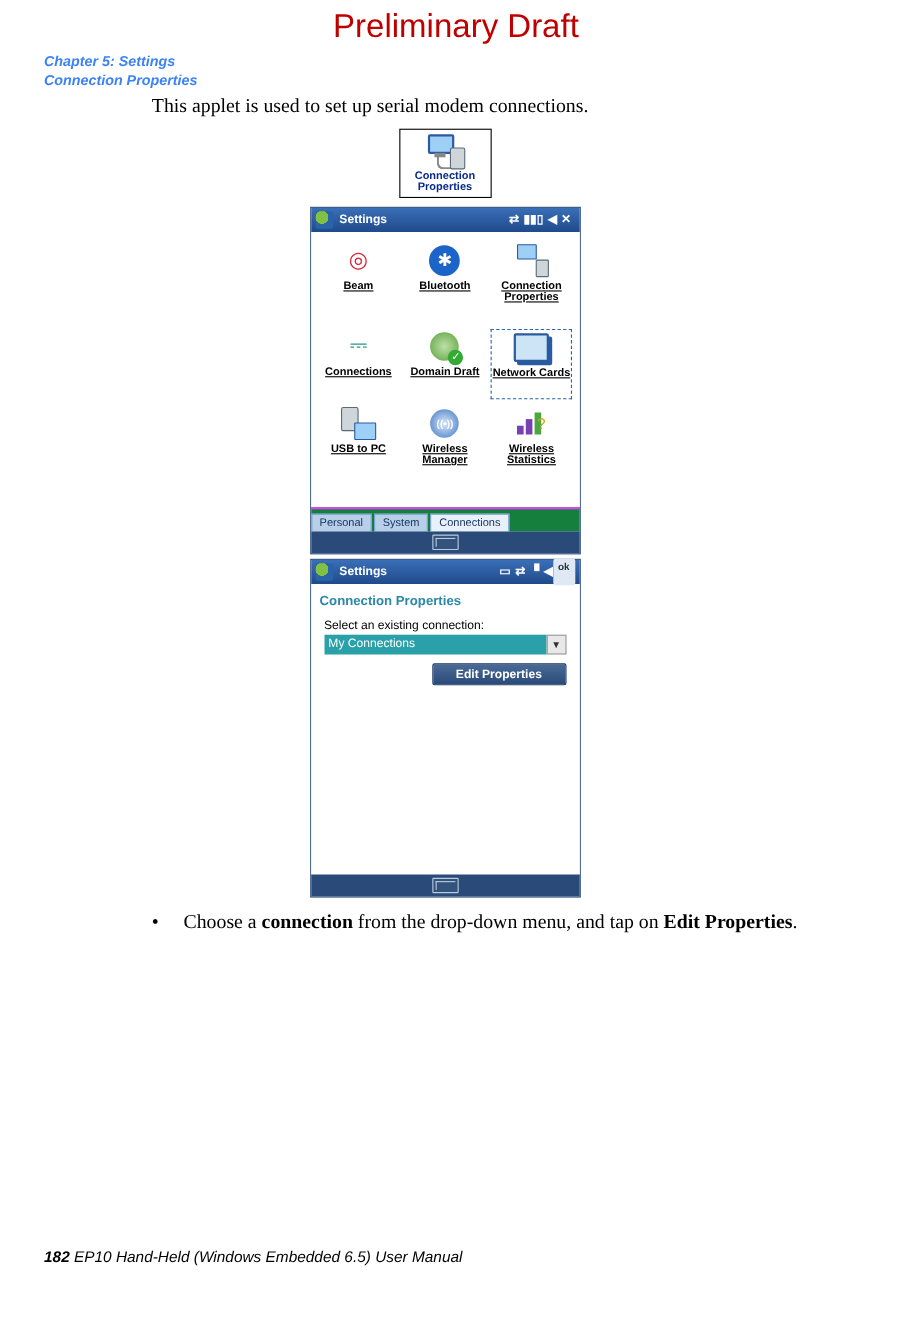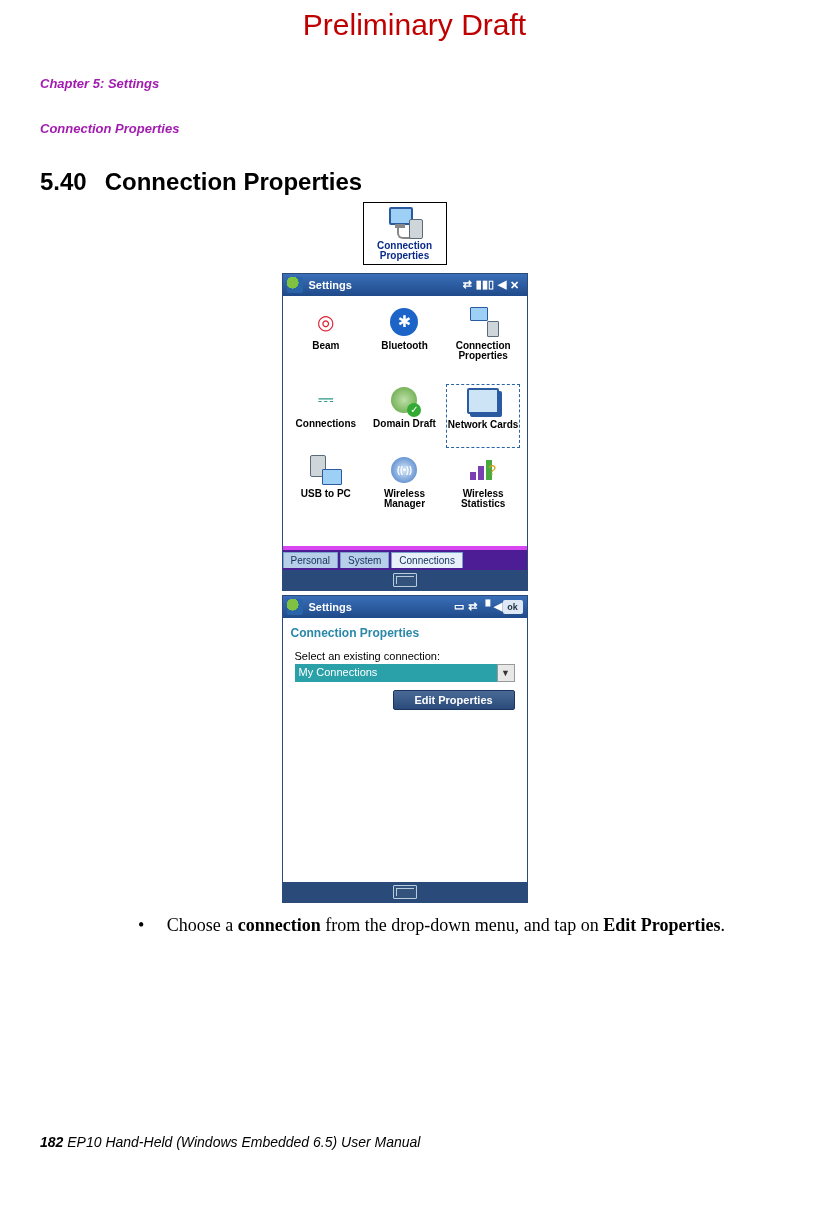--- a/index.html
+++ b/index.html
@@ -24,23 +24,22 @@
     color: #c00000;
   }
   .page {
     padding: 48px 60px 0 40px;
   }
   .hdr-chapter, .hdr-section {
     font-family: "Trebuchet MS", Arial, sans-serif;
     font-style: italic;
     font-weight: bold;
     font-size: 13px;
-    color: #a21caf;
+    color: #3b82f6;
     line-height: 1.3;
-    margin-top: 28px;
   }
   h1.section-title {
     font-family: "Trebuchet MS", Arial, sans-serif;
     font-weight: bold;
     font-size: 24px;
     margin: 30px 0 6px 0;
   }
   .section-no { margin-right: 18px; }
   .intro {
     margin: 4px 0 10px 98px;
@@ -126,39 +125,39 @@
     background: radial-gradient(circle at 35% 35%, #7fc141 0 40%, #2a64a8 41% 100%);
     border-radius:2px;
   }
   .wm-titlebar .spacer { flex:1; }
   .wm-titlebar .ind { font-size:11px; margin-left:4px; }
   .wm-close {
     width:16px;height:16px;line-height:16px;text-align:center;
     font-weight:bold; color:#fff;
   }
   .wm-ok {
-    width:20px;height:14px;line-height:14px;text-align:center;
+    width:20px;height:24px;line-height:14px;text-align:center;
     font-size:9px;font-weight:bold;background:#dfe9f5;color:#234;
     border-radius:2px;
   }
   .wm-grid {
     display:grid;
     grid-template-columns: repeat(3, 1fr);
     gap: 6px 4px;
     padding: 10px 6px 20px 6px;
     background:#fff;
     min-height: 220px;
   }
   .wm-cell { text-align:center; }
   .wm-cell .ico {
     width:36px;height:32px;margin:0 auto 3px auto;display:flex;
     align-items:center;justify-content:center;font-size:20px;
   }
   .wm-cell.sel { border:1px dashed #2a64a8; }
-  .wm-cell .lbl { font-weight:bold; font-size:10px; line-height:1.05; color:#000; }
+  .wm-cell .lbl { font-weight:bold; font-size:10px; line-height:1.05; color:#000;text-decoration:underline; }
 
   .beam-ico{color:#d23;}
   .bt-ico{width:28px;height:28px;border-radius:50%;background:#1c64c8;color:#fff;display:flex;align-items:center;justify-content:center;font-size:16px;}
   .cp-small{position:relative;width:32px;height:30px;margin:auto;}
   .cp-small .m{width:16px;height:12px;border:1.5px solid #2a5aa0;background:#9ecff4;position:absolute;top:0;left:3px;border-radius:1px;}
   .cp-small .p{width:10px;height:14px;background:#cfd6da;border:1px solid #5a6a78;position:absolute;right:0;bottom:0;border-radius:1px;}
   .plug-ico{color:#398; font-size:22px;}
   .globe-ico{width:26px;height:26px;border-radius:50%;background:radial-gradient(circle,#bde0a8,#5aa03a);position:relative;}
   .globe-ico::after{content:"✓";position:absolute;right:-4px;bottom:-4px;background:#3a3;color:#fff;border-radius:50%;font-size:10px;width:14px;height:14px;line-height:14px;text-align:center;}
   .cards-ico{width:28px;height:22px;border:2px solid #2a5aa0;background:#cde4f7;border-radius:2px;box-shadow:3px 3px 0 #2a5aa0;}
@@ -167,22 +166,22 @@
   .usb-ico .c{width:18px;height:14px;border:1.5px solid #2a5aa0;background:#9ecff4;position:absolute;right:0;bottom:0;border-radius:1px;}
   .wmgr-ico{width:26px;height:26px;border-radius:50%;background:radial-gradient(circle,#d9e8f8,#3a74c4);display:flex;align-items:center;justify-content:center;color:#fff;font-weight:bold;font-size:9px;}
   .wstat-ico{display:flex;align-items:flex-end;gap:2px;}
   .wstat-ico div{width:6px;background:#7a3fb0;}
   .wstat-ico div:nth-child(1){height:8px;}
   .wstat-ico div:nth-child(2){height:14px;}
   .wstat-ico div:nth-child(3){height:20px;background:#49a83e;}
   .wstat-q{color:#caa31a;font-size:14px;margin-left:-4px;}
 
   .wm-tabs {
-    display:flex; border-top:4px solid #d946ef; background:#4c1d95;
-    height:20px; align-items:flex-start;
+    display:flex; border-top:2px solid #d946ef; background:#15803d;
+    height:20px; align-items:flex-end;
   }
   .wm-tab {
     padding:2px 7px; border:1px solid #7aa0cc; border-bottom:none;
     background:#b7cfe9; color:#1a3560; font-size:10px; margin-right:2px;
     margin-top:2px;
   }
   .wm-tab.active { background:#e8f0fa; font-weight:normal; }
   .wm-footer {
     background:#2a4a7a; height:20px; display:flex; align-items:center;
     justify-content:center;
@@ -216,24 +215,22 @@
 </head>
 <body>
 
 <div class="watermark">Preliminary Draft</div>
 
 <div class="page">
 
   <div class="hdr-chapter">Chapter 5: Settings</div>
   <div class="hdr-section">Connection Properties</div>
 
-  <h1 class="section-title">
-    <span class="section-no">5.40</span><span>Connection Properties</span>
-  </h1>
-
+
+  <div class="intro">This applet is used to set up serial modem connections.</div>
 
   <div class="center">
     <div class="icon-tile">
       <div class="cp-icon">
         <div class="monitor"></div>
           <div class="stand"></div>
           <div class="cable"></div>
           <div class="pda"></div>
       </div>
       <div class="cap">Connection Properties</div>

